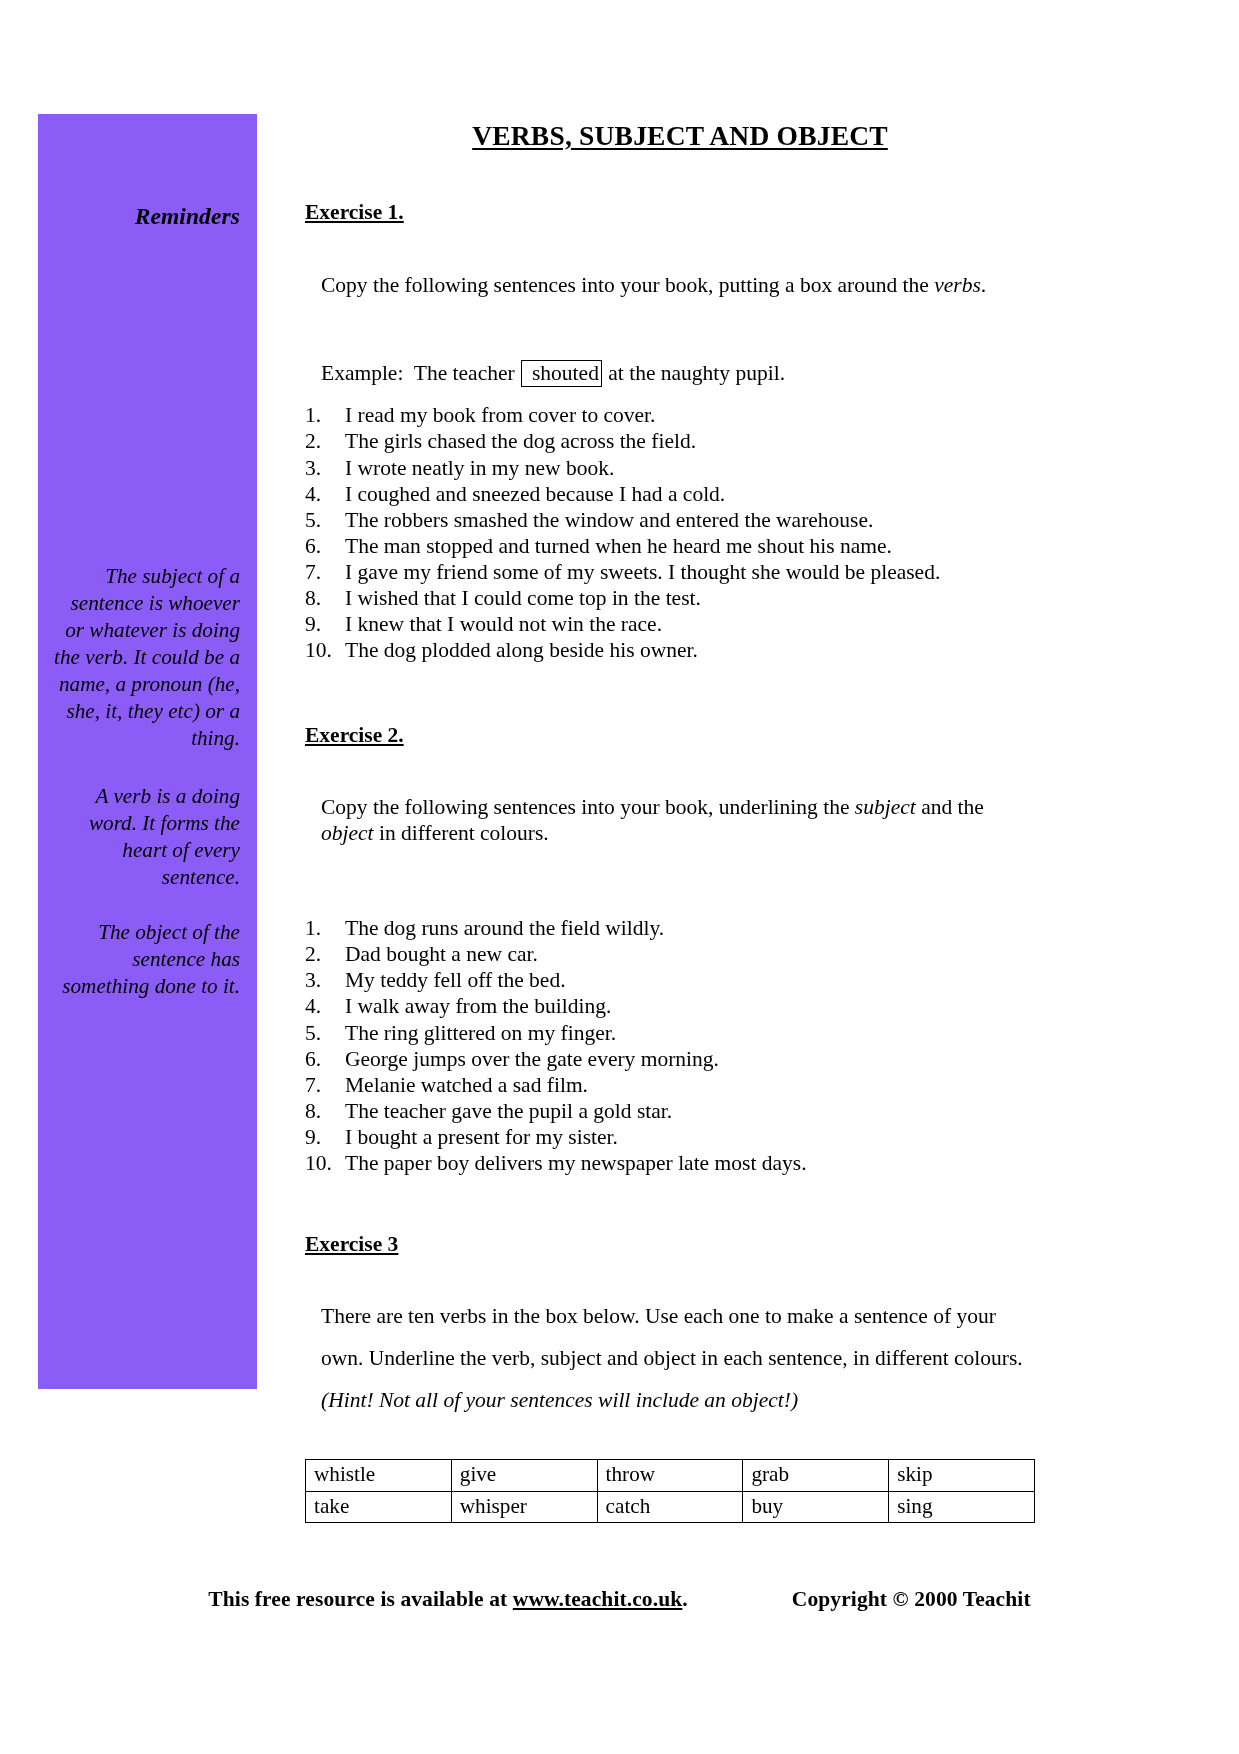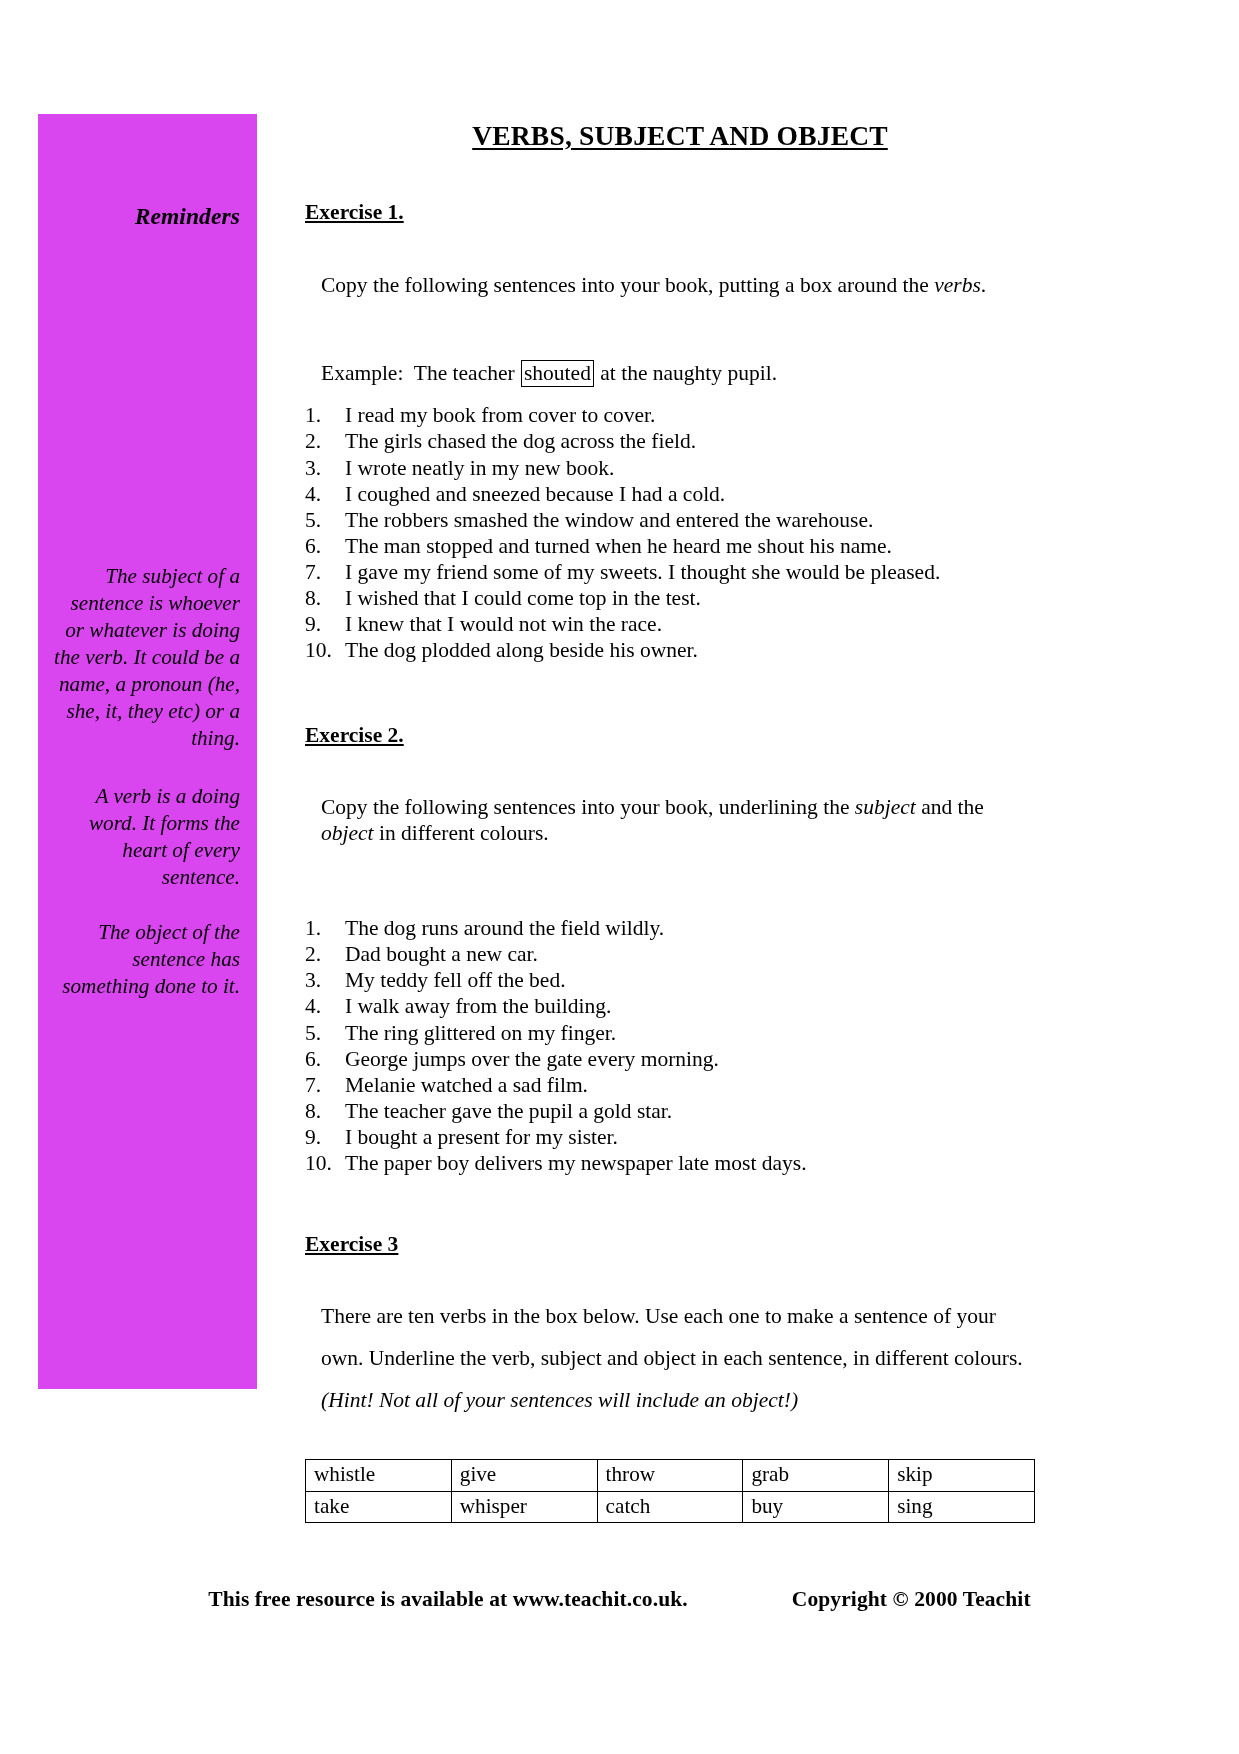--- a/index.html
+++ b/index.html
@@ -87,21 +87,21 @@
   .para {
     font-size: 21.5px;
     line-height: 1.22;
     margin: 16px;
   }
 
   .i { font-style: italic; }
 
   .boxed {
     border: 1.3px solid #000;
-    padding: 0 2px 1px 2px;
+    padding: 0 2px 1px 10px;
     margin: 0 1px;
   }
 
   .ul-black {
     border-bottom: 2.2px solid #000;
     padding-bottom: 1px;
   }
   .ul-blue {
     border-bottom: 2.2px solid #1b1bb5;
     padding-bottom: 1px;
@@ -150,28 +150,28 @@
     left: 0;
     top: 1587px;
     width: 1239px;
     font-size: 21.5px;
     font-weight: bold;
     display: flex;
     justify-content: center;
     gap: 104px;
     letter-spacing: 0.1px;
   }
-  .footer .uline { text-underline-offset: 2px; }
+  .footer .uline { text-decoration: underline; text-underline-offset: 2px; }
 </style>
 </head>
 <body>
 
 <div class="page">
 
-  <aside class="sidebar" style="background: #d946ef;">
+  <aside class="sidebar" style="background: #8b5cf6;">
     <div class="sidebar-inner">
       <div class="reminders-title">Reminders</div>
       <div class="reminder-block rb-2">The subject of a sentence is whoever or whatever is doing the verb.  It could be a name, a pronoun (he, she, it, they etc) or a thing.</div>
       <div class="reminder-block rb-1">A verb is a doing word.  It  forms the heart of every sentence.</div>
       <div class="reminder-block rb-3">The object of  the sentence has something done to it.</div>
     </div>
   </aside>
 
   <main class="content">
 

